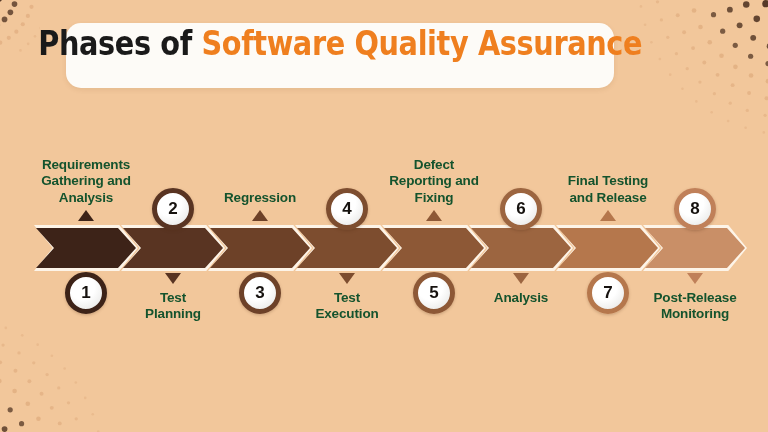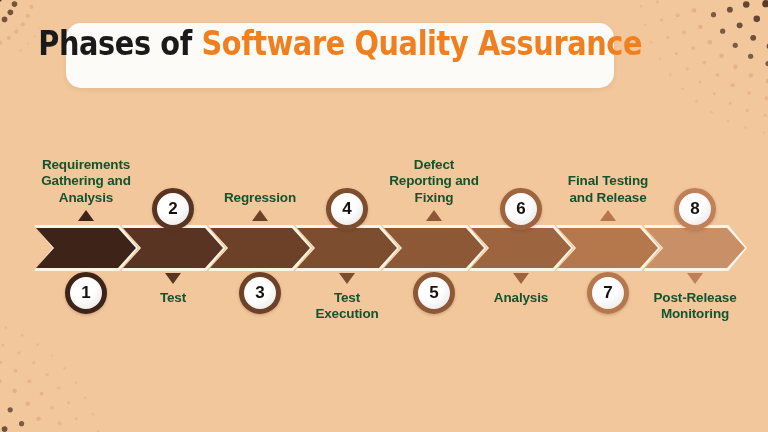--- a/index.html
+++ b/index.html
@@ -445,20 +445,21 @@
           <div>Analysis</div>
         </div>
       </div>
       <div class="step" style="left: 123px; width: 100px;">
         <div class="chevron-outline"></div>
         <div class="chevron" style="background: rgb(89, 52, 34);"></div>
         <div class="tri down" style="border-top-color: rgb(89, 52, 34);"></div>
         <div class="num-circle above" style="border: 5px solid rgb(89, 52, 34);">2</div>
         <div class="step-label below">
           <div>Test</div>
+          <div>Planning</div>
         </div>
       </div>
       <div class="step" style="left: 210px; width: 100px;">
         <div class="chevron-outline"></div>
         <div class="chevron" style="background: rgb(109, 65, 40);"></div>
         <div class="tri up" style="border-bottom-color: rgb(109, 65, 40);"></div>
         <div class="num-circle below" style="border: 5px solid rgb(109, 65, 40);">3</div>
         <div class="step-label above">
           <div>Regression</div>
         </div>

